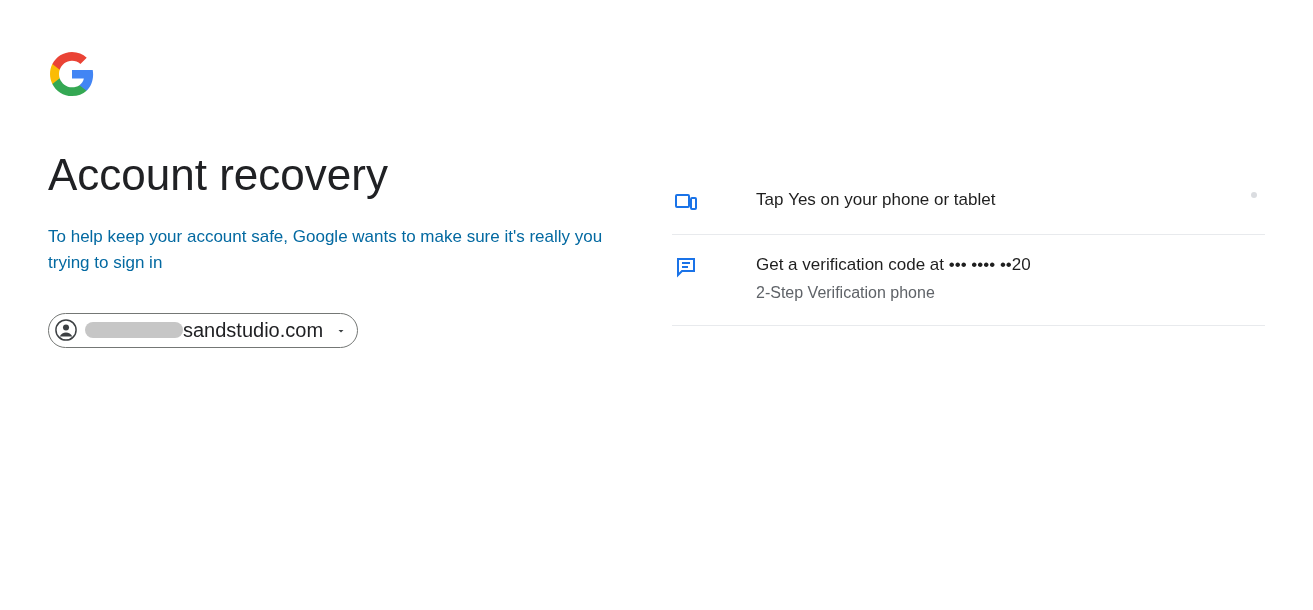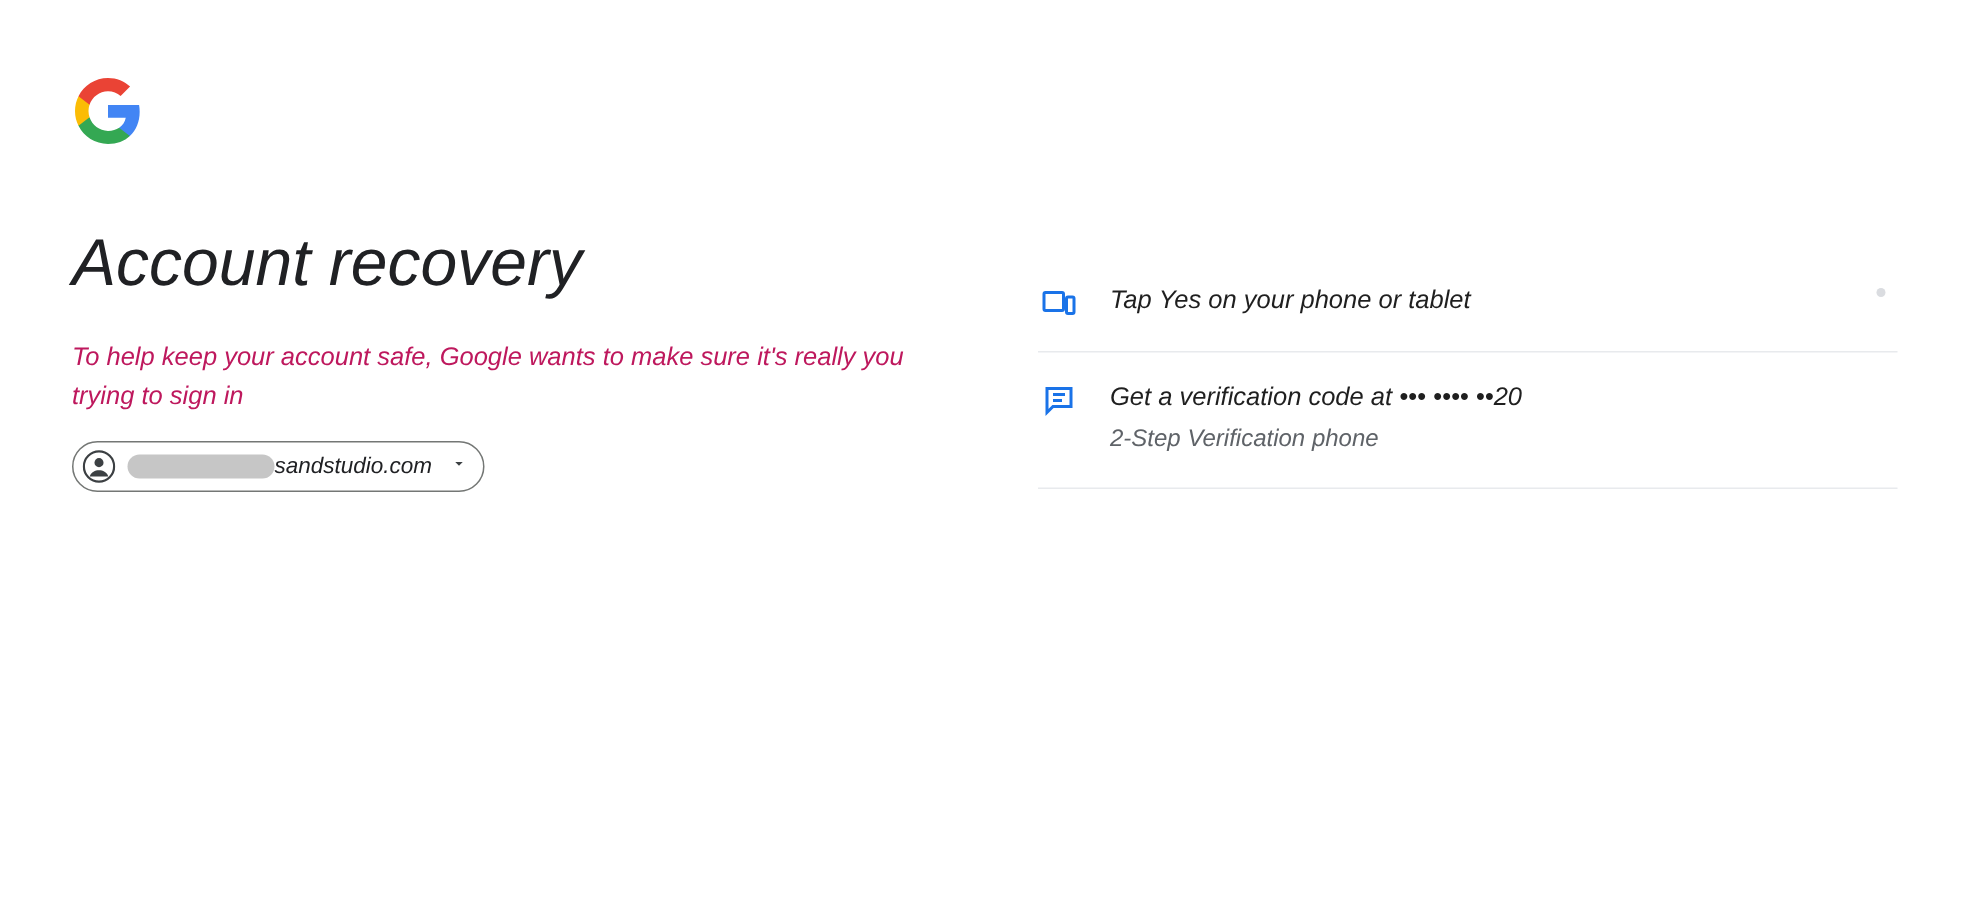--- a/index.html
+++ b/index.html
@@ -6,53 +6,52 @@
     body {
       font-family: "Google Sans", Arial, sans-serif;
       background: #fff;
       width: 1313px;
       height: 610px;
       color: #202124;
     }
     .container {
       display: flex;
       padding: 50px 48px 48px 48px;
-      gap: 44px;
-      font-style: italic;
+      gap: 24px;
     }
     .left {
       flex: 0 0 600px;
     }
     .right {
       flex: 1;
       padding-top: 120px;
     }
     .google-logo {
       margin-bottom: 48px;
     }
     .heading {
       font-size: 44px;
       font-weight: 400;
       color: #202124;
       margin-bottom: 24px;
     }
     .subheading {
       font-size: 17px;
       line-height: 1.55;
-      color: #be185d;
-      margin-bottom: 16px;
+      color: #0369a1;
+      margin-bottom: 36px;
       max-width: 580px;
     }
     .account-chip {
       display: inline-flex;
       align-items: center;
       border: 1px solid #747775;
       border-radius: 24px;
       padding: 5px 10px 5px 6px;
-      font-size: 15px;
+      font-size: 20px;
       color: #202124;
       gap: 8px;
       cursor: pointer;
     }
     .avatar {
       width: 22px;
       height: 22px;
       border-radius: 50%;
       background: #fff;
       display: flex;
@@ -100,20 +99,21 @@
       flex: 0 0 24px;
       display: flex;
       align-items: center;
       justify-content: center;
       padding-top: 0px;
     }
     .option .text-slot {
       flex: 1;
       font-size: 17px;
       color: #1f1f1f;
+      margin-left: 36px;
     }
     .option .subtext {
       font-size: 16px;
       color: #5f6368;
       margin-top: 6px;
       line-height: 1.5;
     }
     .bold { font-weight: 500; }
     .redact-option {
       display: inline-block;

